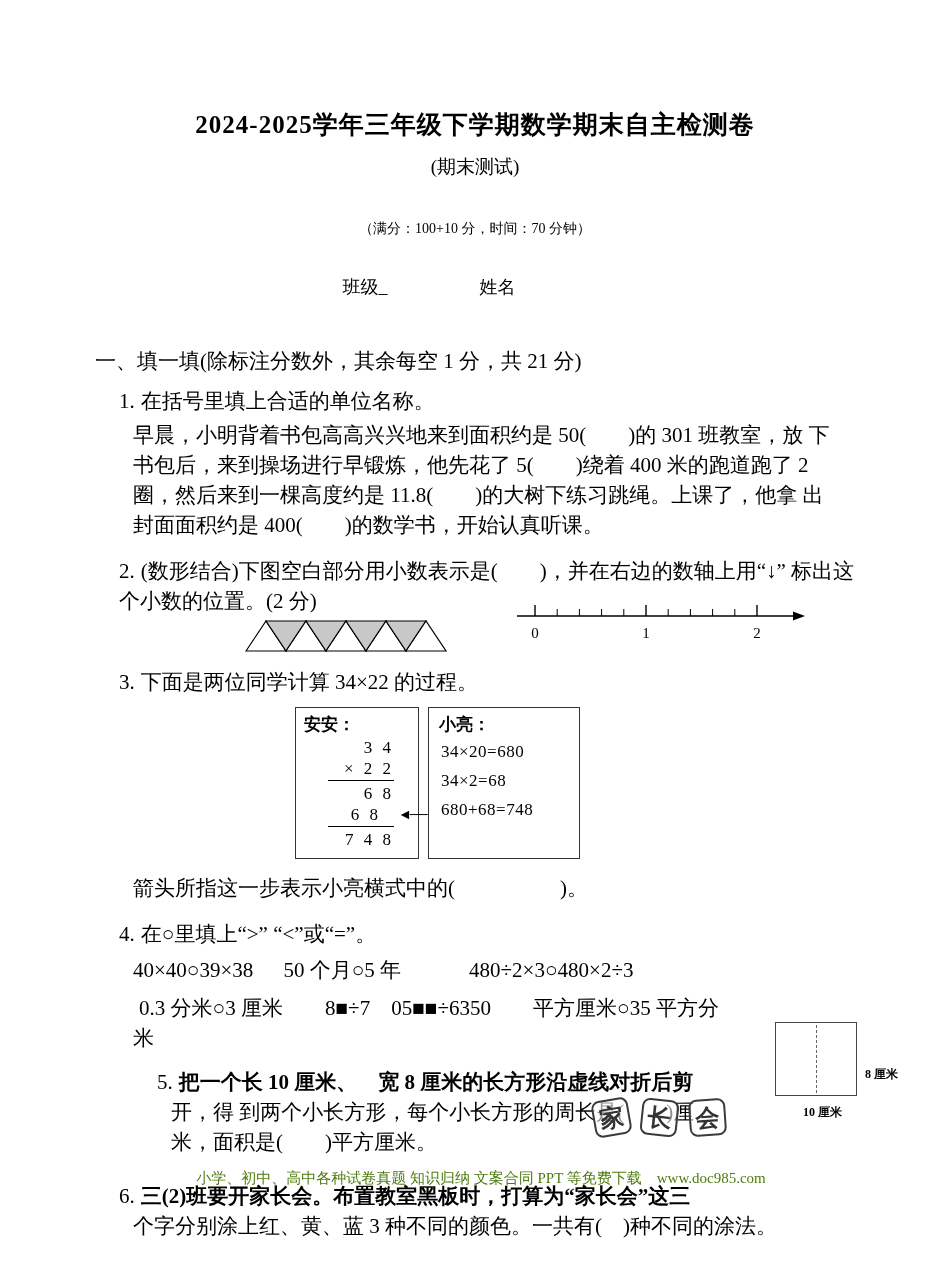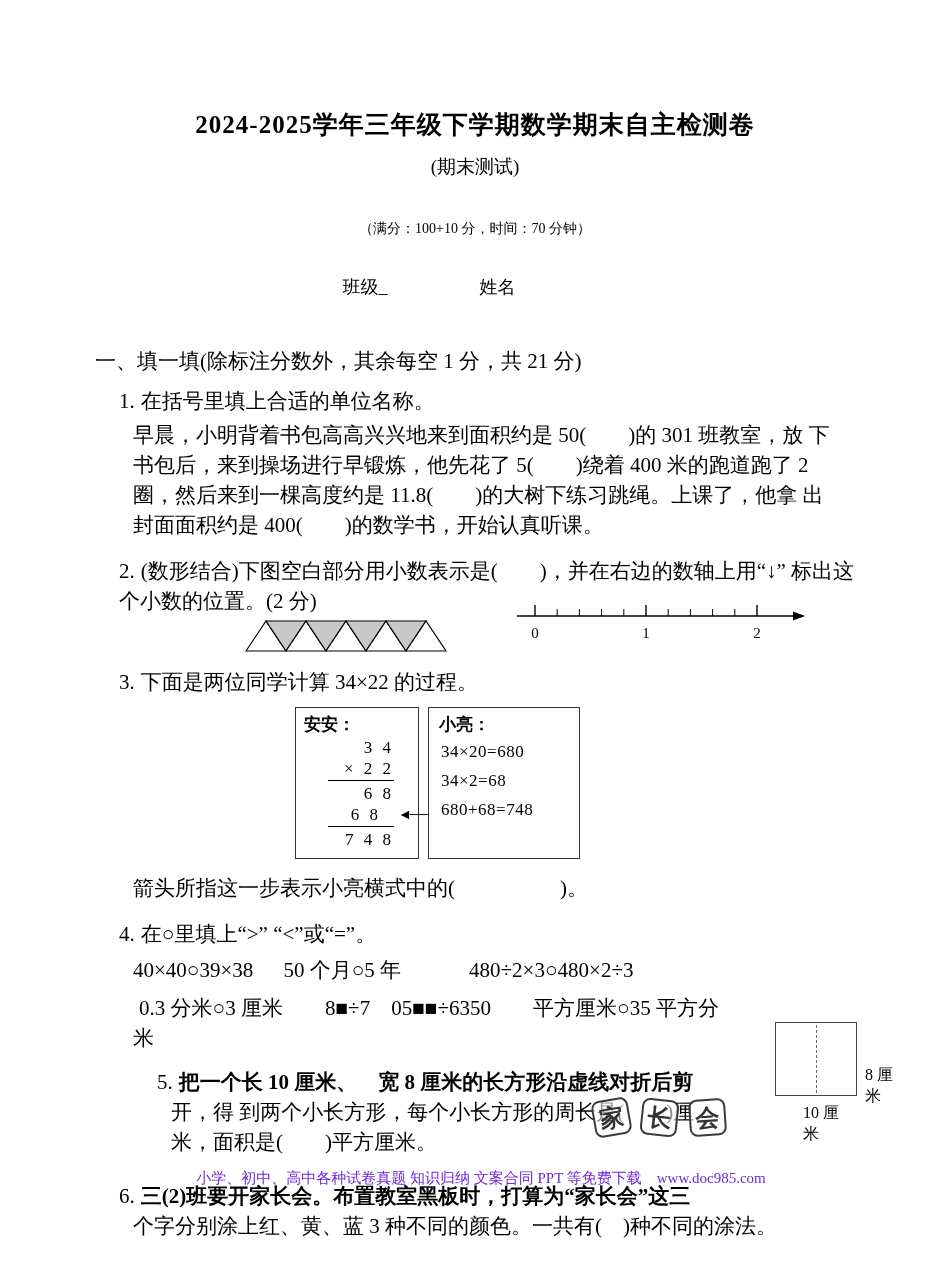--- a/index.html
+++ b/index.html
@@ -45,34 +45,34 @@
 
   
   .q4line1 { padding-left: 38px; display: flex; margin-top: 6px; white-space: nowrap; }
   .q4line1 .s2 { margin-left: 30px; }
   .q4line1 .s3 { margin-left: 68px; }
   .q4line2 { padding-left: 44px; margin-top: 8px; white-space: nowrap; }
   .q4line3 { padding-left: 38px; }
 
   
   .q5lines { padding-left: 38px; max-width: 640px; }
-  .q5fig { position: absolute; left: 680px; top: -45px; width: 140px; font-size: 16px; line-height: 21px; }
+  .q5fig { position: absolute; left: 680px; top: -45px; width: 140px; font-size: 12px; line-height: 21px; font-weight: bold; }
   .rect { width: 82px; height: 74px; border: 1.6px solid #444; position: relative; background: #fff; }
   .dashline { position: absolute; left: 50%; top: 2px; bottom: 2px; border-left: 1.6px dashed #666; }
   .hlabel { position: absolute; left: 90px; top: 42px; width: 40px; }
   .wlabel { margin: 6px 0 0 28px; width: 48px; }
   .stamps { position: absolute; left: 498px; top: 32px; display: flex; gap: 11px; }
   .stamp { width: 37px; height: 37px; border: 2.5px solid #3a3a3a; border-radius: 8px;
            display: flex; align-items: center; justify-content: center;
            font-size: 24px; font-weight: 700; color: #333; background: rgba(255,255,255,0.55); }
   .stamp.s1 { transform: rotate(-10deg); }
   .stamp.s2 { transform: rotate(6deg); }
   .stamp.s3 { transform: rotate(-4deg); }
 
-  .footer { position: absolute; left: 12px; right: 0; bottom: 78px; text-align: center; font-size: 15px; color: #6d28d9; }
+  .footer { position: absolute; left: 12px; right: 0; bottom: 78px; text-align: center; font-size: 15px; color: #4d7c0f; }
 </style>
 </head>
 <body>
 
 <div class="page">
 
   <h1 class="title">2024-2025学年三年级下学期数学期末自主检测卷</h1>
   <div class="subtitle">(期末测试)</div>
   <div class="meta">（满分：100+10 分，时间：70 分钟）</div>
 

